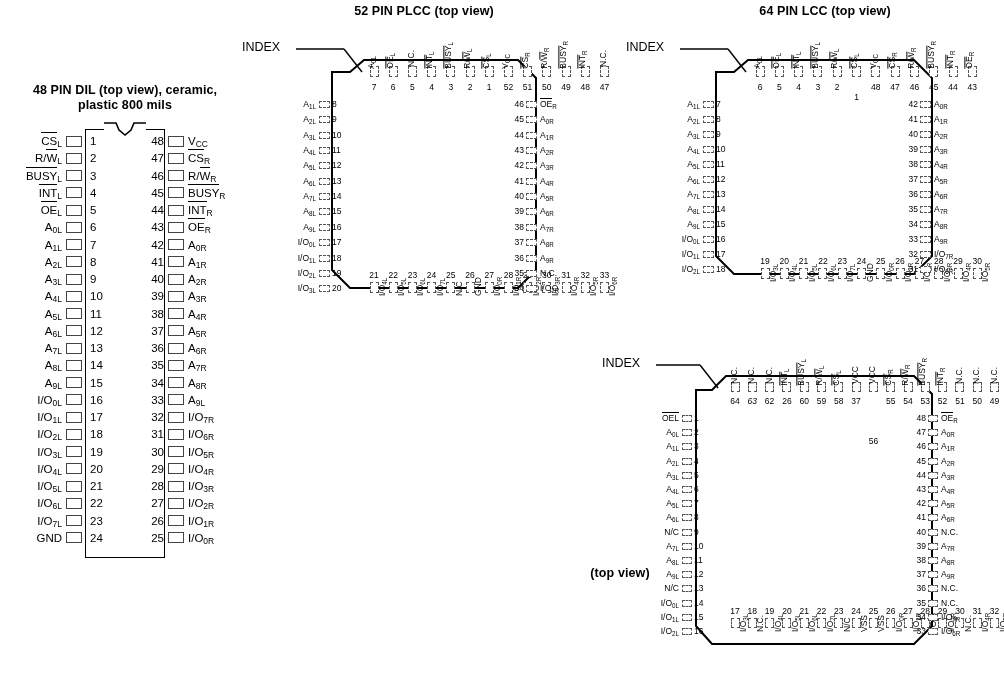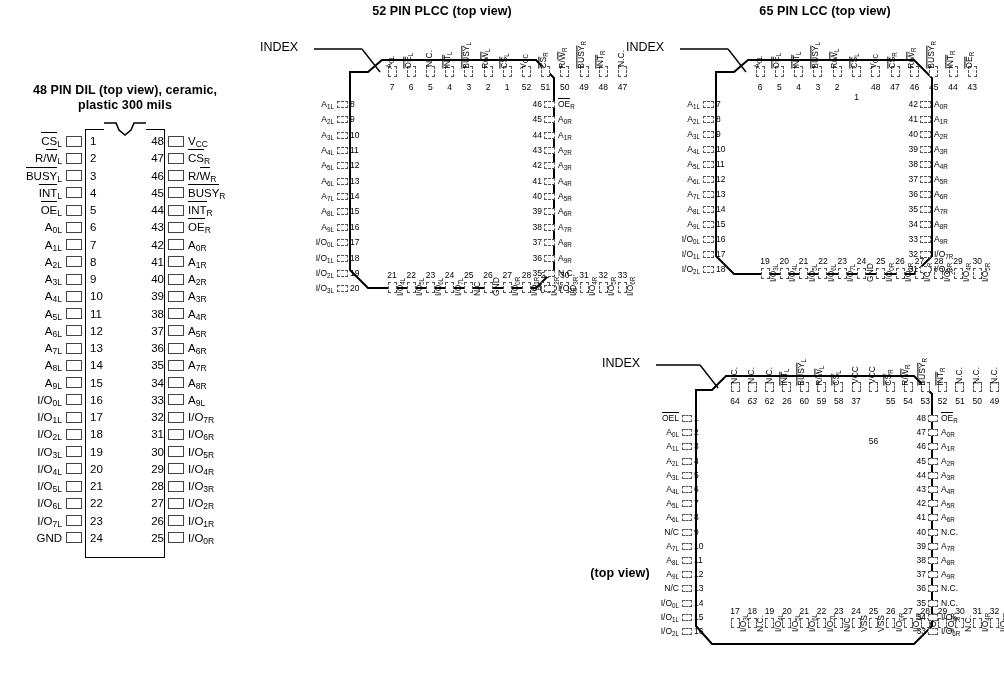--- a/index.html
+++ b/index.html
@@ -77,21 +77,21 @@
   .snumL{position:absolute;font-size:8.5px;text-align:right;width:14px;}
   .snumR{position:absolute;font-size:8.5px;text-align:left;width:14px;}
   .ppad{position:absolute;border:1px dashed #555;background:#fff;box-sizing:border-box;}
 </style>
 </head>
 <body>
 
 <div class="pkg" id="dil">
   <div class="title dil-title">
     <div>48 PIN DIL (top view), ceramic,</div>
-    <div>plastic 300 mils</div>
+    <div>plastic 800 mils</div>
   </div>
   <div class="dil-body"></div>
   <svg class="dil-notch" viewBox="0 0 42 16">
     <path d="M0,0 L42,0 L42,1.5 L30,1.5 L27,8 L21,13 L15,8 L12,1.5 L0,1.5 Z" fill="#fff" stroke="none"></path>
     <path d="M0,1 L12,1 L15,8 L21,13 L27,8 L30,1 L42,1" fill="none" stroke="#000" stroke-width="1.6"></path>
   </svg>
   <div id="dil-pins">
       <div class="dil-row" style="top: 50px;">
         <div class="dil-lblL"><span class="ovl">CS</span><span class="sub">L</span></div>
         <div class="dil-padL"></div>
@@ -328,21 +328,21 @@
         <div class="dil-lblR">I/O<span class="sub">1R</span></div>
       </div>
       <div class="dil-row" style="top: 446.75px;">
         <div class="dil-numR">25</div>
         <div class="dil-padR"></div>
         <div class="dil-lblR">I/O<span class="sub">0R</span></div>
       </div>
     </div>
 </div>
 
-<div class="quad" id="plcc" style="left:252px;top:0px;width:370px;height:350px;">
+<div class="quad" id="plcc" style="left:234px;top:0px;width:370px;height:350px;">
   <div class="title quad-title" style="top:4px;left:60px;width:260px;">52 PIN PLCC (top view)</div>
   <div class="index-lbl" style="left:8px;top:40px;">INDEX</div>
   <svg style="position:absolute;left:0;top:0;" width="370" height="350">
     <line x1="62" y1="49" x2="110" y2="49" stroke="#000" stroke-width="1.4"></line>
     <line x1="110" y1="49" x2="128" y2="72" stroke="#000" stroke-width="1.4"></line>
   </svg>
   <div class="qbody" style="left:70px;top:58px;">
     <svg width="260" height="240" viewBox="0 0 260 240">
       <path d="M28,14 L46,14 L60,2 L214,2 L232,20 L232,212 L214,230 L46,230 L28,212 Z" fill="none" stroke="#000" stroke-width="2"></path>
     </svg>
@@ -501,21 +501,21 @@
       <div class="ppad" style="left: 292px; top: 269.85px; width: 11px; height: 7px;"></div>
       <div class="snumR" style="left: 276px; top: 267.85px; text-align: right;">35</div>
       <div class="slabR" style="left: 306px; top: 267.85px;">N.C.</div>
       <div class="ppad" style="left: 292px; top: 285.2px; width: 11px; height: 7px;"></div>
       <div class="snumR" style="left: 276px; top: 283.2px; text-align: right;">34</div>
       <div class="slabR" style="left: 306px; top: 283.2px;">I/O<span class="sub">7R</span></div>
     </div>
 </div>
 
 <div class="quad" id="lcc" style="left:620px;top:0px;width:384px;height:330px;">
-  <div class="title quad-title" style="top:4px;left:80px;width:250px;">65 PIN LCC (top view)</div>
+  <div class="title quad-title" style="top:4px;left:80px;width:250px;">64 PIN LCC (top view)</div>
   <div class="index-lbl" style="left:6px;top:40px;">INDEX</div>
   <svg style="position:absolute;left:0;top:0;" width="384" height="330">
     <line x1="60" y1="49" x2="108" y2="49" stroke="#000" stroke-width="1.4"></line>
     <line x1="108" y1="49" x2="126" y2="72" stroke="#000" stroke-width="1.4"></line>
   </svg>
   <div class="qbody" style="left:68px;top:58px;">
     <svg width="270" height="226" viewBox="0 0 270 226">
       <path d="M28,14 L46,14 L60,2 L226,2 L244,20 L244,198 L226,216 L46,216 L28,198 Z" fill="none" stroke="#000" stroke-width="2"></path>
     </svg>
   </div>

